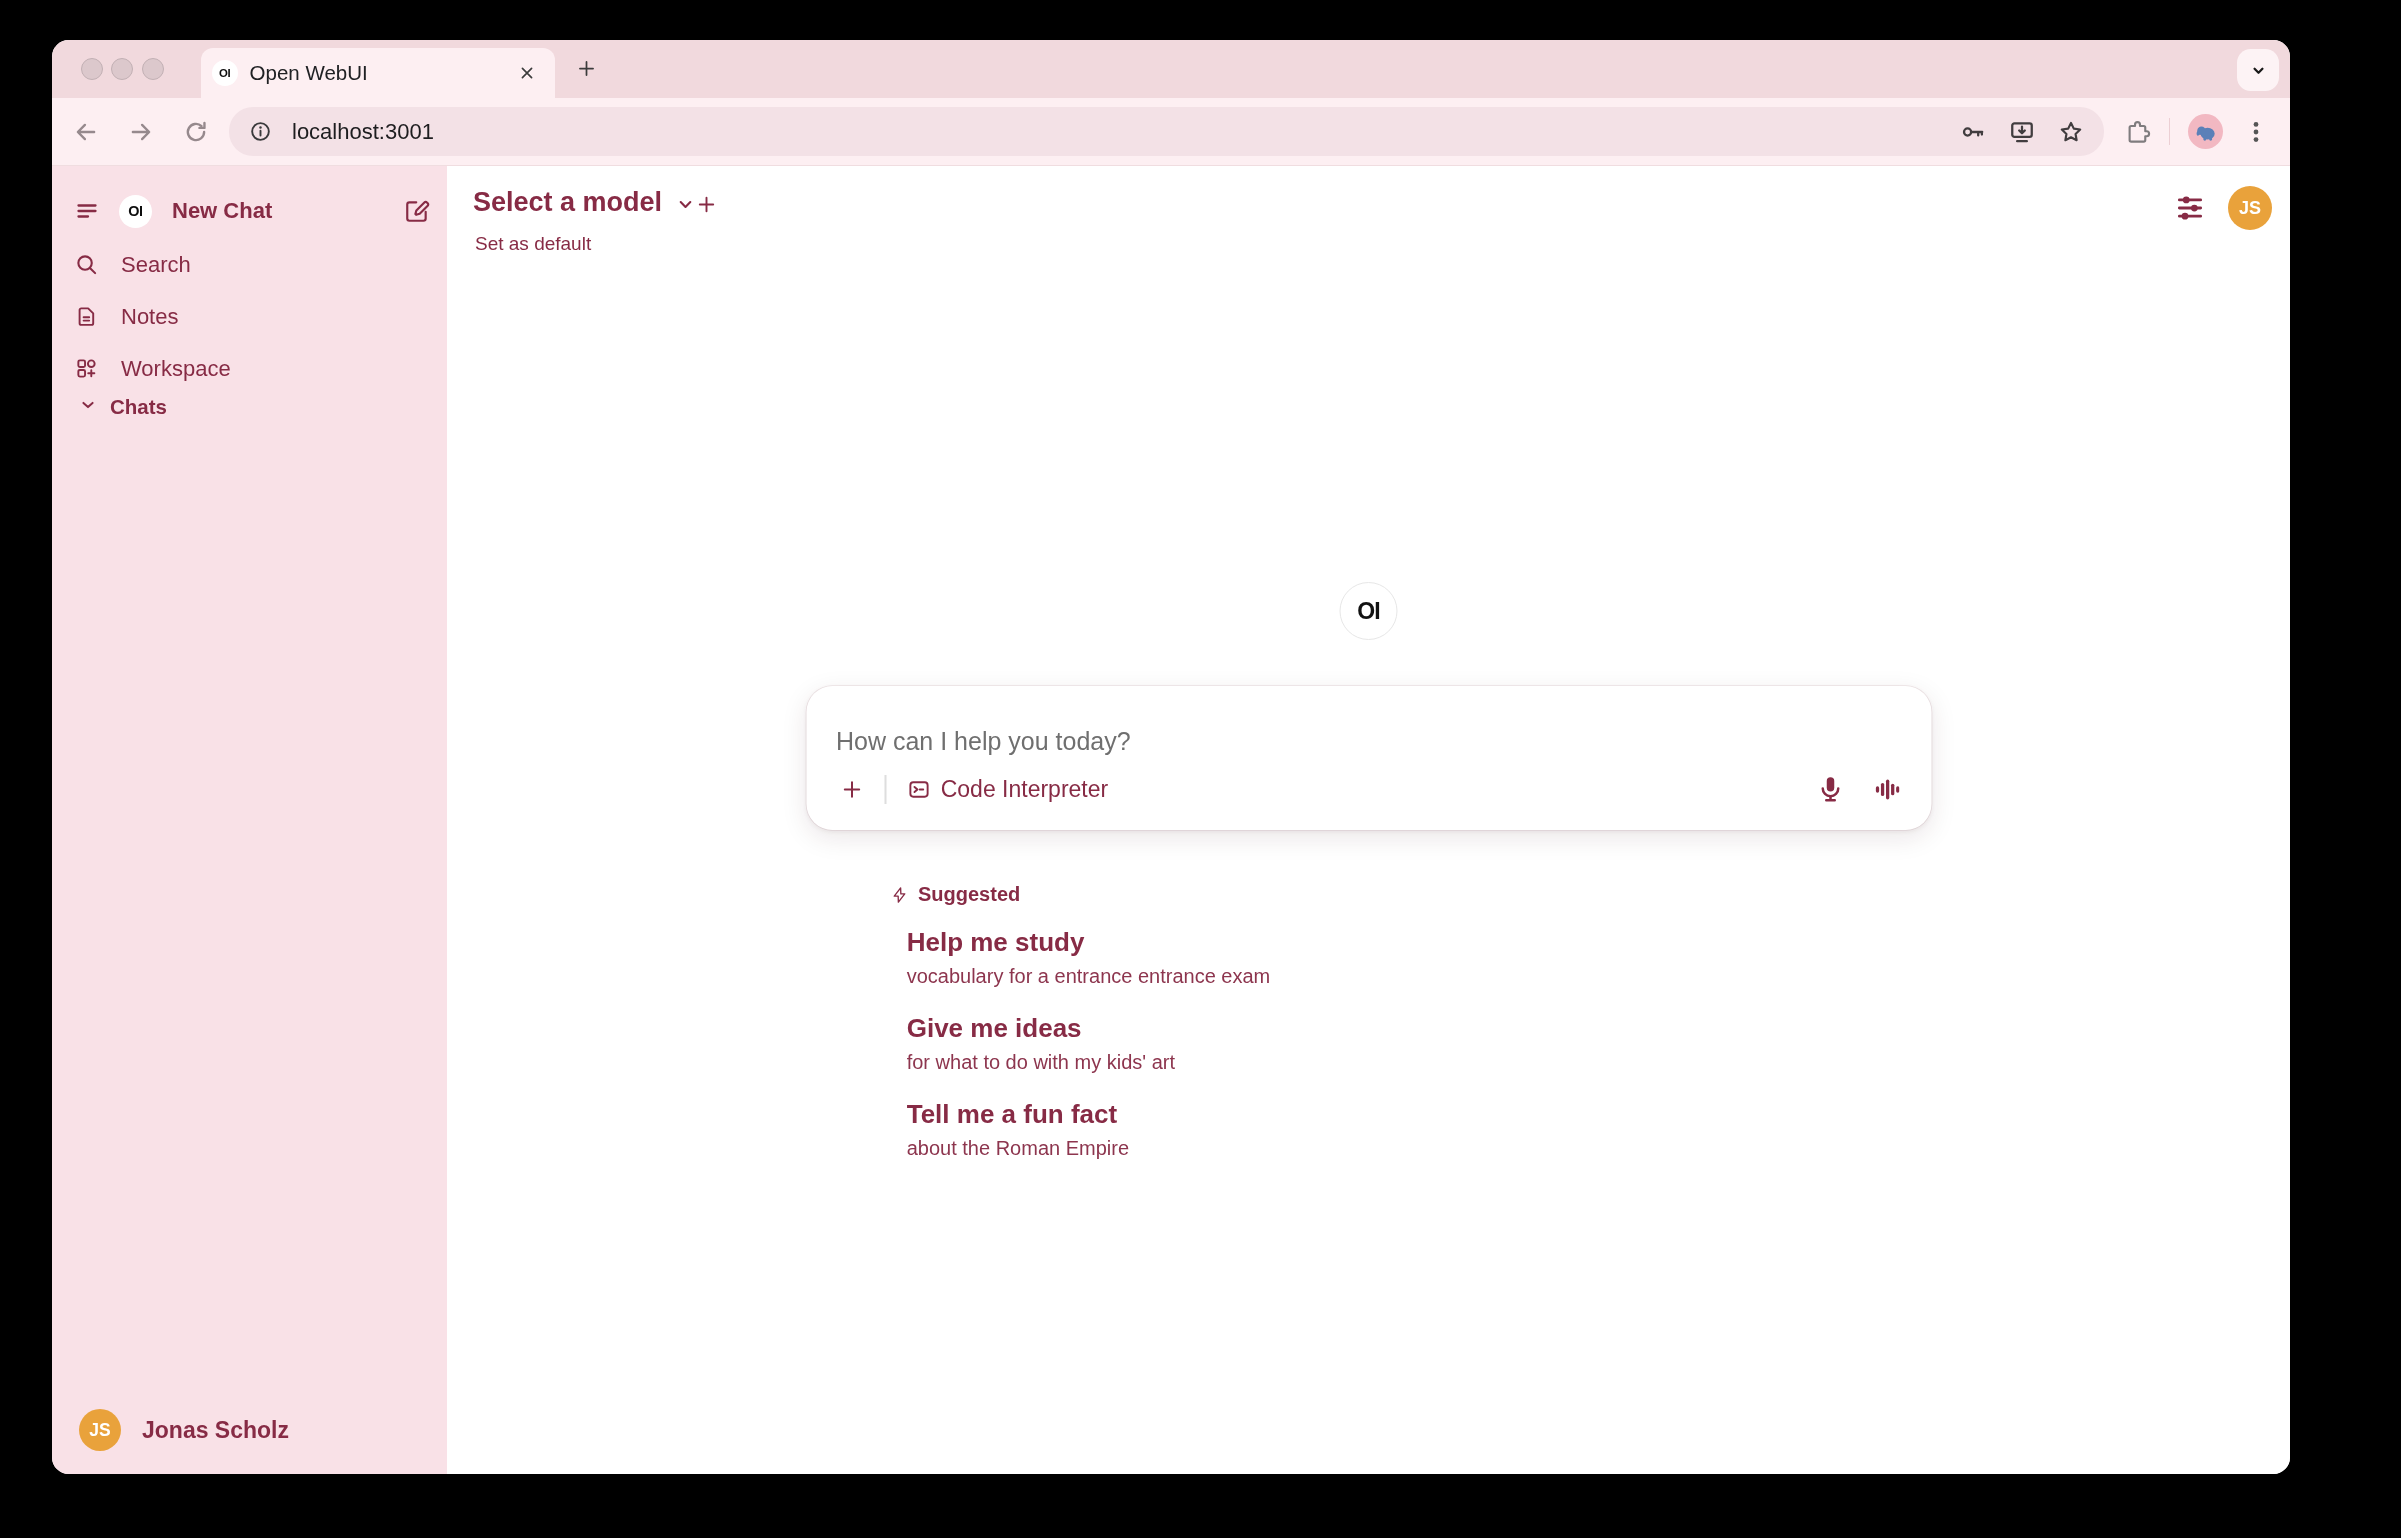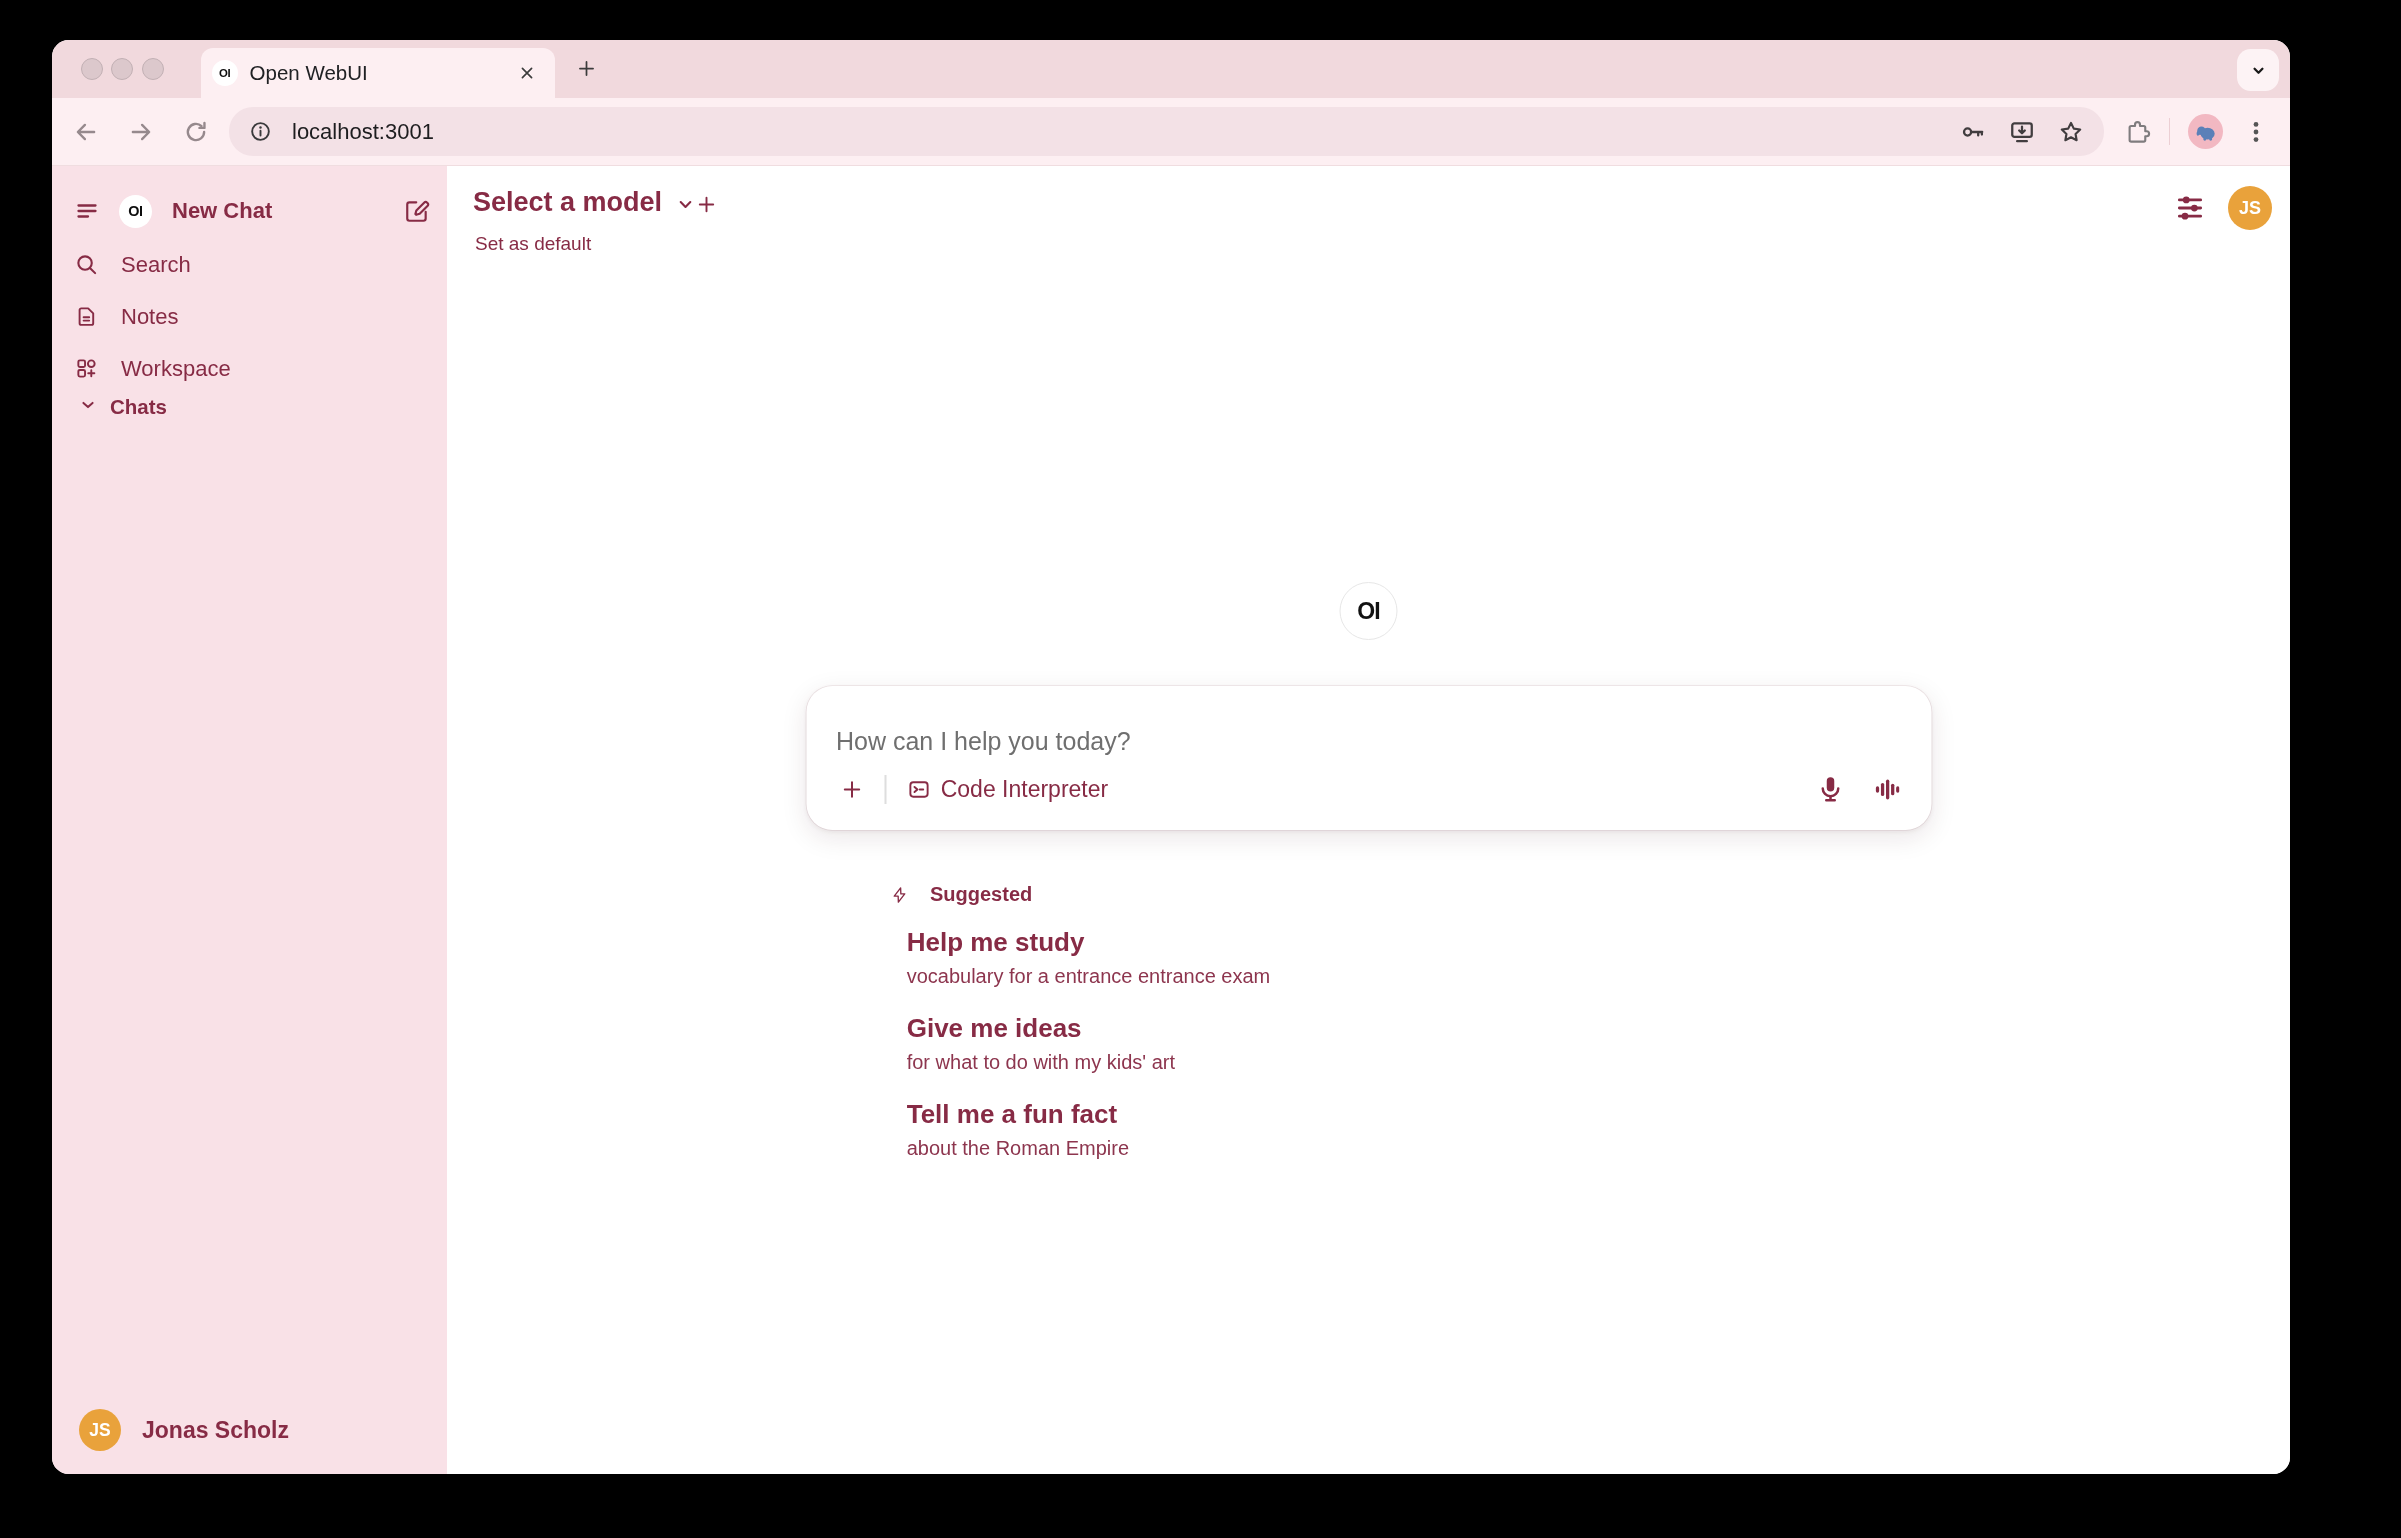--- a/index.html
+++ b/index.html
@@ -120,21 +120,21 @@
   .plus-btn{width:23px;height:23px;color:var(--accent);margin-left:4.6px;flex-shrink:0}
   .card-sep{width:1.5px;height:29px;background:#dedede;margin:0 21px;flex-shrink:0}
   .ci-chip{display:flex;align-items:center;color:var(--accent);cursor:pointer}
   .ci-chip .ico{width:23px;height:23px;flex-shrink:0}
   .ci-chip .lbl{margin-left:10.6px;font-size:23px;font-weight:500;white-space:nowrap}
   .card-grow{flex:1}
   .mic-btn{width:30px;height:30px;color:var(--accent);flex-shrink:0}
   .wave-btn{width:27px;height:27px;color:var(--accent);margin-left:27px;margin-right:1.5px;flex-shrink:0}
 
   .suggested{margin-top:53px;padding-left:84px}
-  .sg-head{display:flex;align-items:center;gap:22px;color:var(--accent)}
+  .sg-head{display:flex;align-items:center;gap:10px;color:var(--accent)}
   .sg-head .ico{width:18px;height:18px}
   .sg-head .lbl{font-size:20px;font-weight:600}
   .sg-list{margin-top:20px;padding-left:16.7px}
   .sg-item{margin-bottom:24px;cursor:pointer}
   .sg-title{font-size:26px;font-weight:600;color:var(--accent);line-height:32px}
   .sg-sub{font-size:20px;color:var(--accent);line-height:24px;margin-top:6px;opacity:.95}
 </style>
 </head>
 <body>
 

